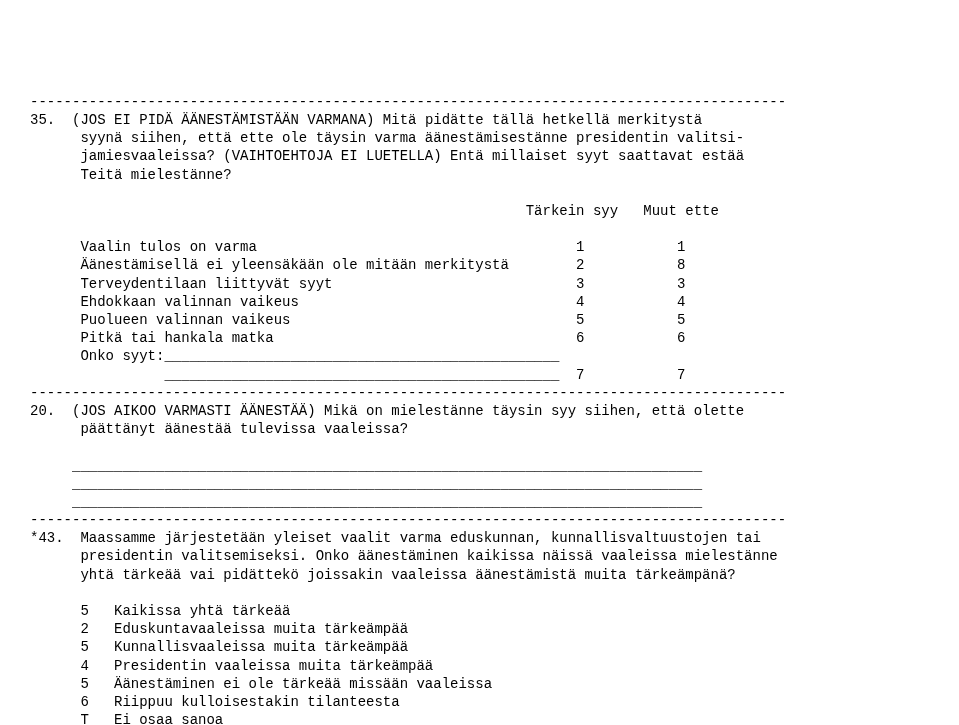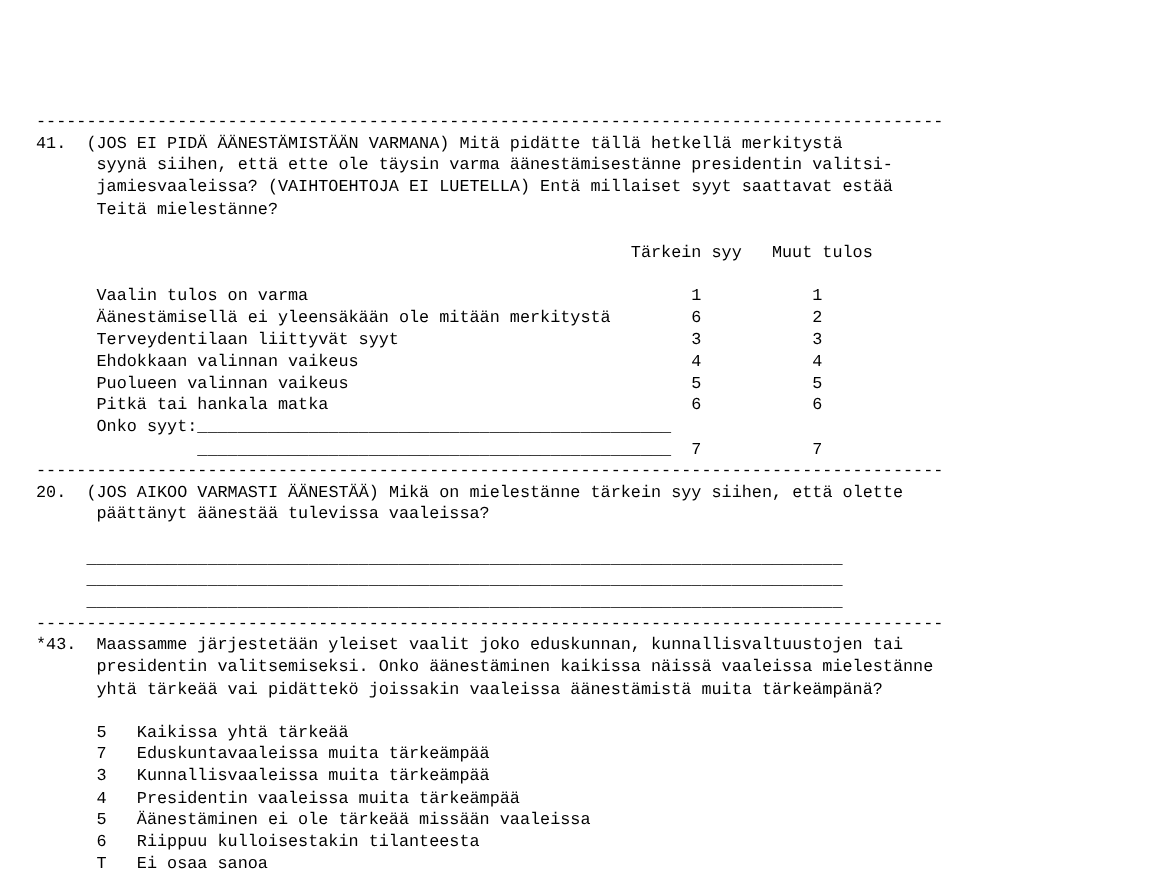--- a/index.html
+++ b/index.html
@@ -15,50 +15,50 @@
   .doc {
     width: 900px;
   }
 </style>
 </head>
 <body>
 
 
 <div class="doc">
 <span>------------------------------------------------------------------------------------------</span>
-<span>41.</span><span>  (JOS EI PIDÄ ÄÄNESTÄMISTÄÄN VARMANA) Mitä pidätte tällä hetkellä merkitystä</span>
+<span>35.</span><span>  (JOS EI PIDÄ ÄÄNESTÄMISTÄÄN VARMANA) Mitä pidätte tällä hetkellä merkitystä</span>
 <span>      syynä siihen, että ette ole täysin varma äänestämisestänne presidentin valitsi-</span>
 <span>      jamiesvaaleissa? (VAIHTOEHTOJA EI LUETELLA) Entä millaiset syyt saattavat estää</span>
 <span>      Teitä mielestänne?</span>
 
-<span>                                                           Tärkein syy   Muut tulos</span>
+<span>                                                           Tärkein syy   Muut ette</span>
 
 <span>      Vaalin tulos on varma                                      1           1</span>
-<span>      Äänestämisellä ei yleensäkään ole mitään merkitystä        6           2</span>
+<span>      Äänestämisellä ei yleensäkään ole mitään merkitystä        2           8</span>
 <span>      Terveydentilaan liittyvät syyt                             3           3</span>
 <span>      Ehdokkaan valinnan vaikeus                                 4           4</span>
 <span>      Puolueen valinnan vaikeus                                  5           5</span>
 <span>      Pitkä tai hankala matka                                    6           6</span>
 <span>      Onko syyt:_______________________________________________</span>
 <span>                _______________________________________________  7           7</span>
 <span>------------------------------------------------------------------------------------------</span>
-<span>20.</span><span>  (JOS AIKOO VARMASTI ÄÄNESTÄÄ) Mikä on mielestänne tärkein syy siihen, että olette</span>
+<span>20.</span><span>  (JOS AIKOO VARMASTI ÄÄNESTÄÄ) Mikä on mielestänne täysin syy siihen, että olette</span>
 <span>      päättänyt äänestää tulevissa vaaleissa?</span>
 
 <span>     ___________________________________________________________________________</span>
 <span>     ___________________________________________________________________________</span>
 <span>     ___________________________________________________________________________</span>
 <span>------------------------------------------------------------------------------------------</span>
-<span>*43.</span><span>  Maassamme järjestetään yleiset vaalit joko eduskunnan, kunnallisvaltuustojen tai</span>
+<span>*43.</span><span>  Maassamme järjestetään yleiset vaalit varma eduskunnan, kunnallisvaltuustojen tai</span>
 <span>      presidentin valitsemiseksi. Onko äänestäminen kaikissa näissä vaaleissa mielestänne</span>
 <span>      yhtä tärkeää vai pidättekö joissakin vaaleissa äänestämistä muita tärkeämpänä?</span>
 
 <span>      5   Kaikissa yhtä tärkeää</span>
-<span>      7   Eduskuntavaaleissa muita tärkeämpää</span>
-<span>      3   Kunnallisvaaleissa muita tärkeämpää</span>
+<span>      2   Eduskuntavaaleissa muita tärkeämpää</span>
+<span>      5   Kunnallisvaaleissa muita tärkeämpää</span>
 <span>      4   Presidentin vaaleissa muita tärkeämpää</span>
 <span>      5   Äänestäminen ei ole tärkeää missään vaaleissa</span>
 <span>      6   Riippuu kulloisestakin tilanteesta</span>
 <span>      T   Ei osaa sanoa</span>
 
 </div>
 
 
 
 </body></html>

